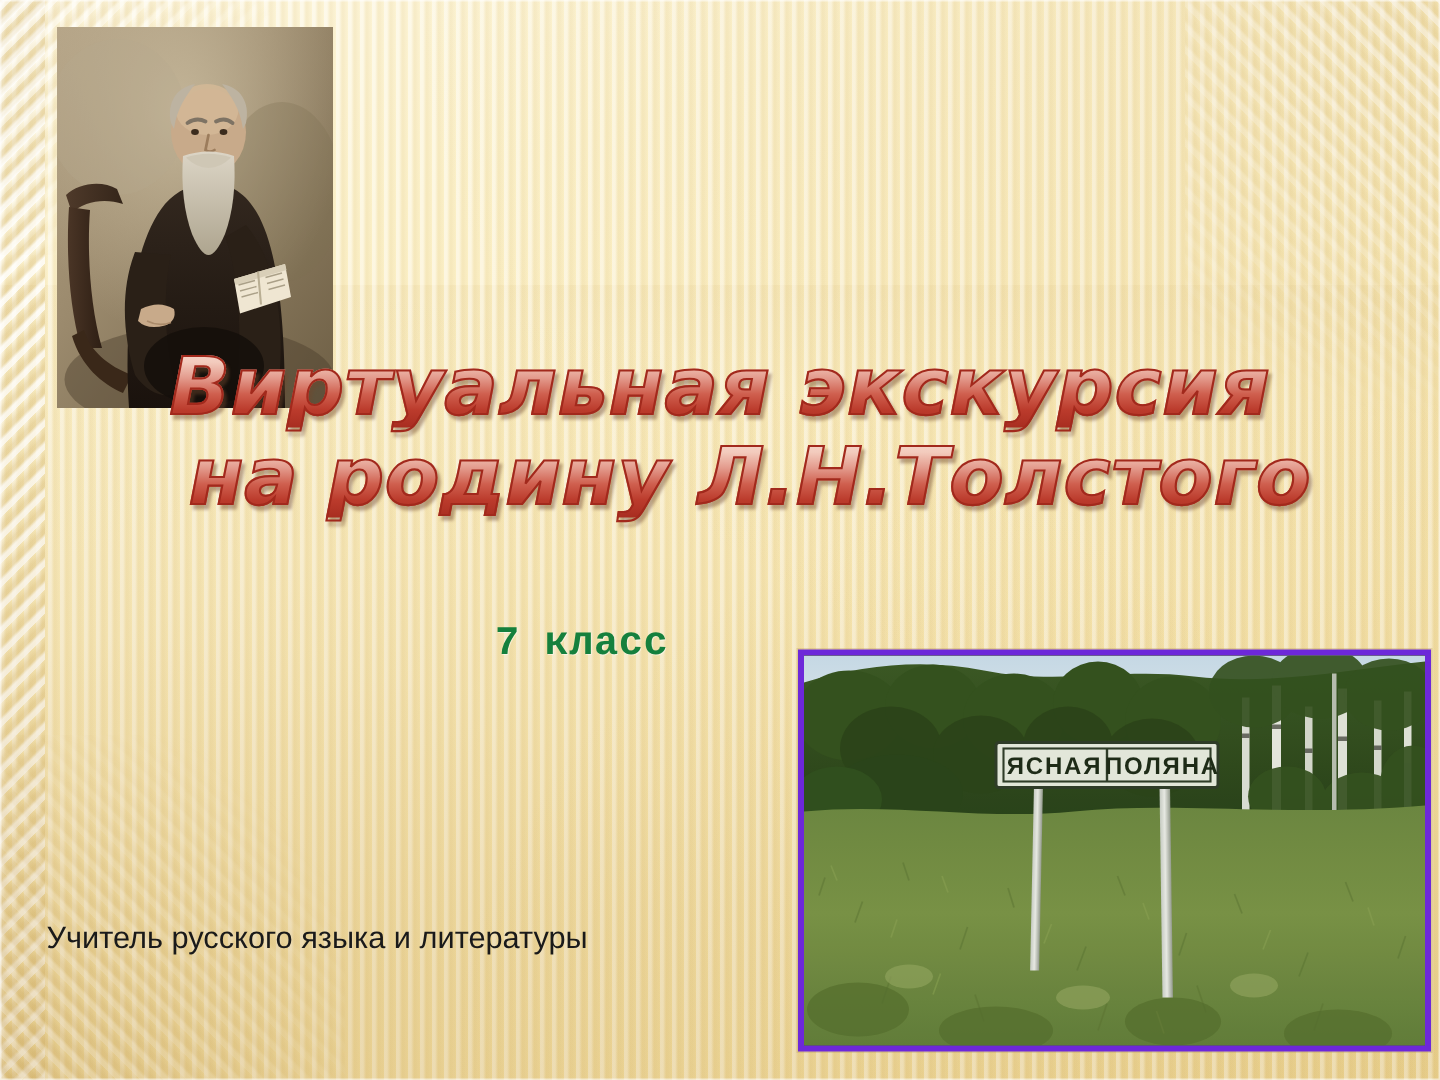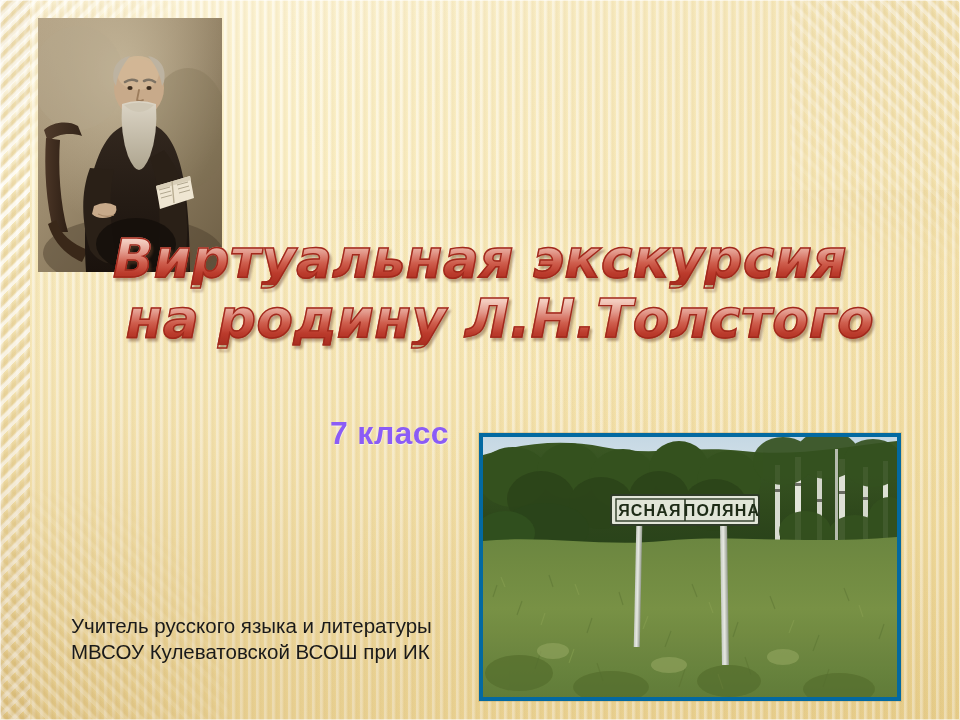--- a/index.html
+++ b/index.html
@@ -164,35 +164,35 @@
     paint-order: stroke fill;
     filter: drop-shadow(2.5px 3px 1.2px rgba(110,70,45,0.45));
   }
   #title-line-1 { font-size: 53px; margin-bottom: 7px; }
   #title-line-2 { font-size: 53px; padding-left: 40px; }
 
   
   #grade-label {
     position: absolute;
     left: 330px; top: 415px;
-    font-size: 32px;
+    font-size: 27px;
     font-weight: bold;
-    color: #8b5cf6;
+    color: #15803d;
     letter-spacing: 0.3px;
-    font-family: Liberation Sans, sans-serif;
+    font-family: Liberation Mono, monospace;
     text-shadow: 0.5px 0.5px 0 rgba(255,255,255,0.5);
   }
 
   
   #photo-yasnaya {
     position: absolute;
-    left: 479px; top: 433px;
+    left: 532px; top: 433px;
     width: 422px; height: 268px;
     padding: 4px;
-    background: #0369a1;
+    background: #6d28d9;
     box-sizing: border-box;
     box-shadow: 0 0 0 1px rgba(190,160,100,0.35);
   }
   #photo-yasnaya .photo-inner {
     width: 100%; height: 100%;
     overflow: hidden;
     position: relative;
     background: #4f6b33;
   }
   #photo-yasnaya svg { display: block; width: 100%; height: 100%; }
@@ -200,21 +200,21 @@
   
   #author-block {
     position: absolute;
     left: 31px; top: 613px;
     width: 460px;
     font-size: 20.5px;
     line-height: 26px;
     color: #1a1a1a;
     font-family: "Liberation Sans", sans-serif;
   }
-  #author-block div { white-space: nowrap; margin-left: 40px; }
+  #author-block div { white-space: nowrap; }
 </style>
 </head>
 <body>
 
 <div id="slide">
 
   <div class="bg-wash"></div>
   <div class="bg-band"></div>
   <div class="bg-vstripes"></div>
   <div class="bg-diag-left"></div>
@@ -447,16 +447,15 @@
           <text x="239" y="79" font-family="'Liberation Sans', sans-serif" font-size="16" font-weight="bold" letter-spacing="1.2" text-anchor="middle" fill="#1d2a18">ПОЛЯНА</text>
         </g>
 
         <rect x="0" y="0" width="414" height="260" fill="#2e4a18" opacity="0.06"></rect>
       </svg>
     </div>
   </div>
 
   <div id="author-block">
     <div>Учитель русского языка и литературы</div>
-    <div>МВСОУ Кулеватовской ВСОШ при ИК</div>
   </div>
 
 </div>
 
 </body></html>

